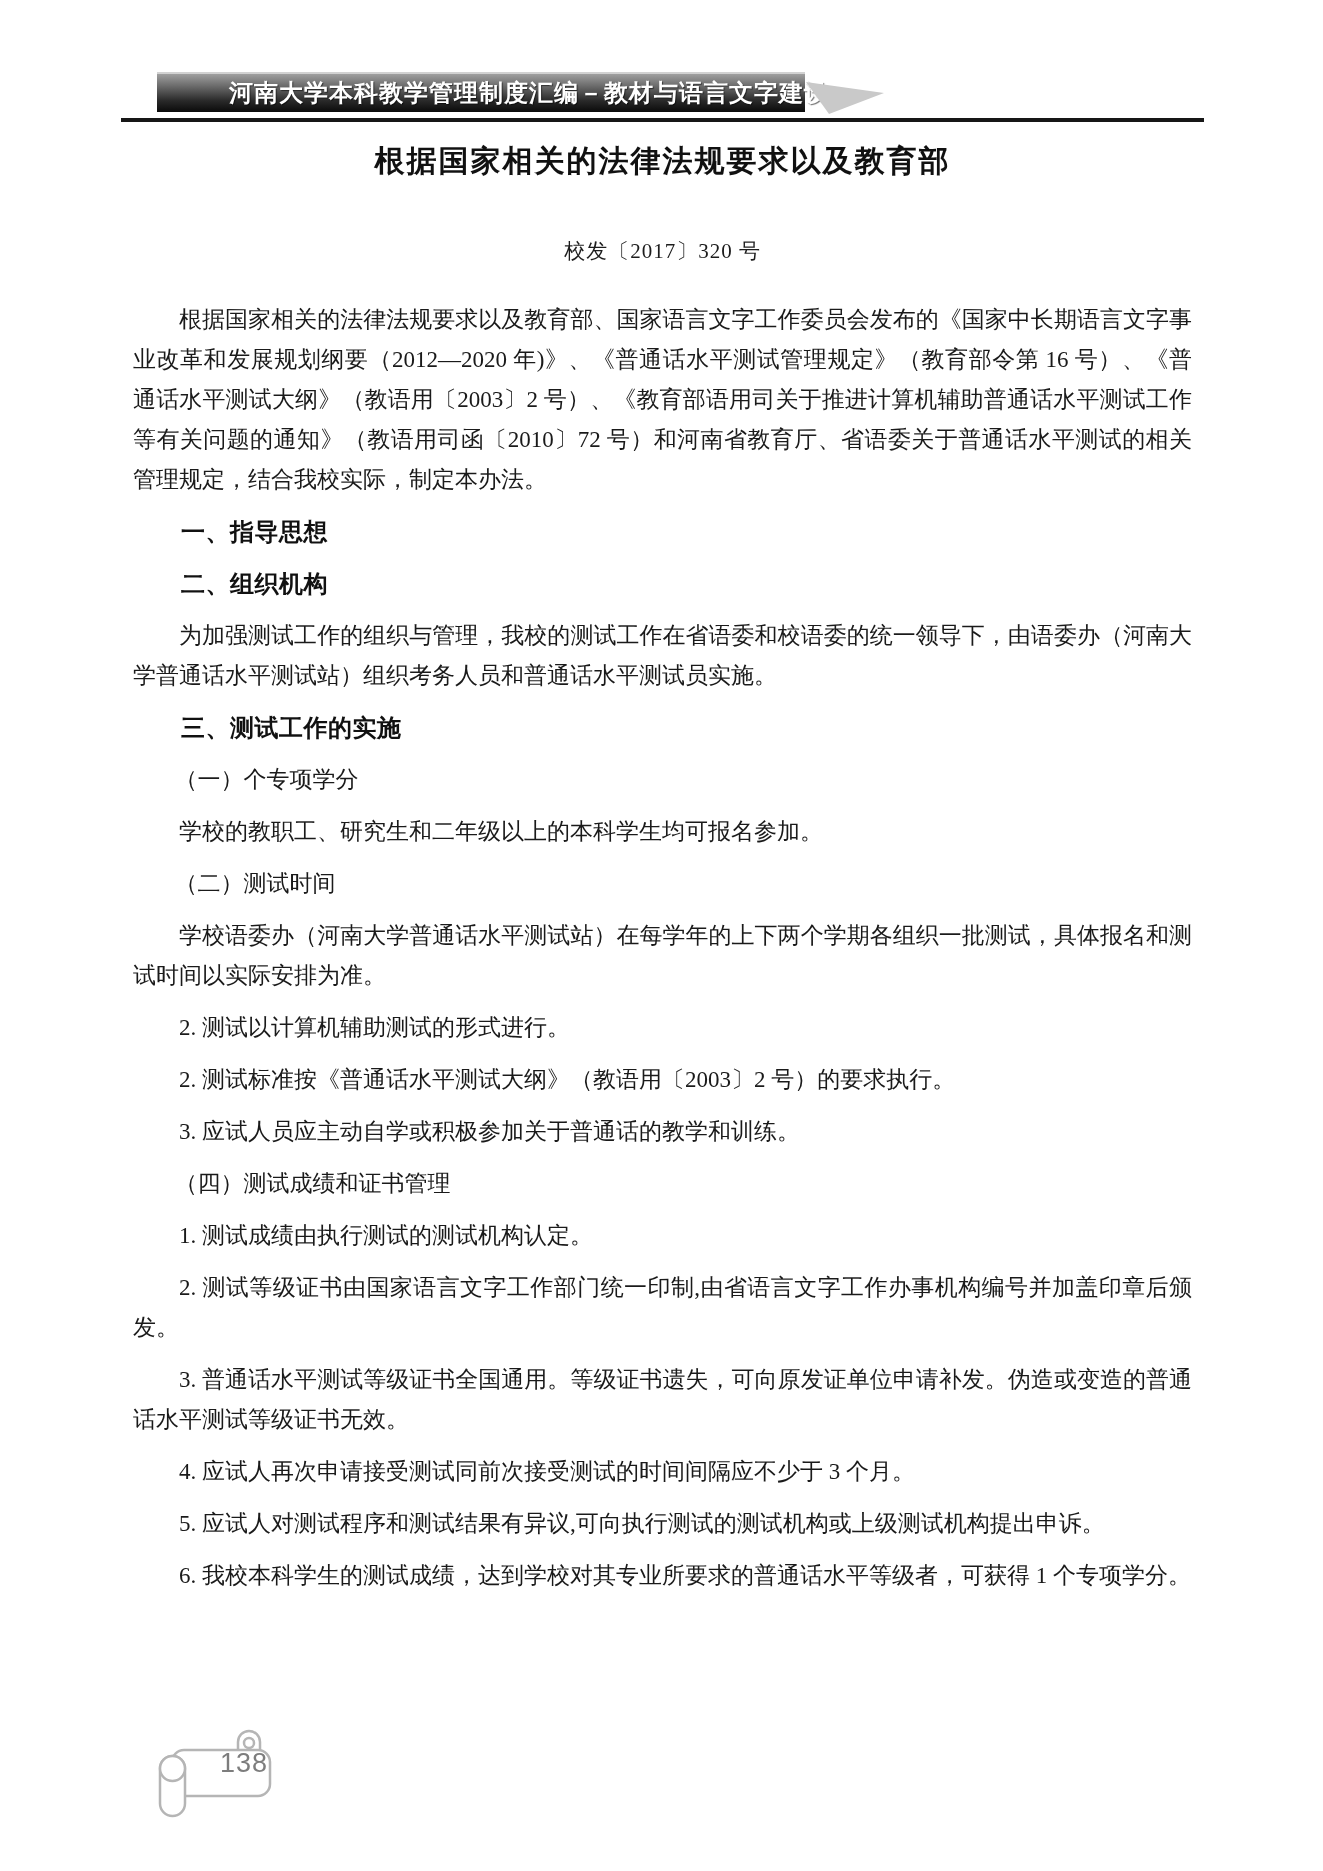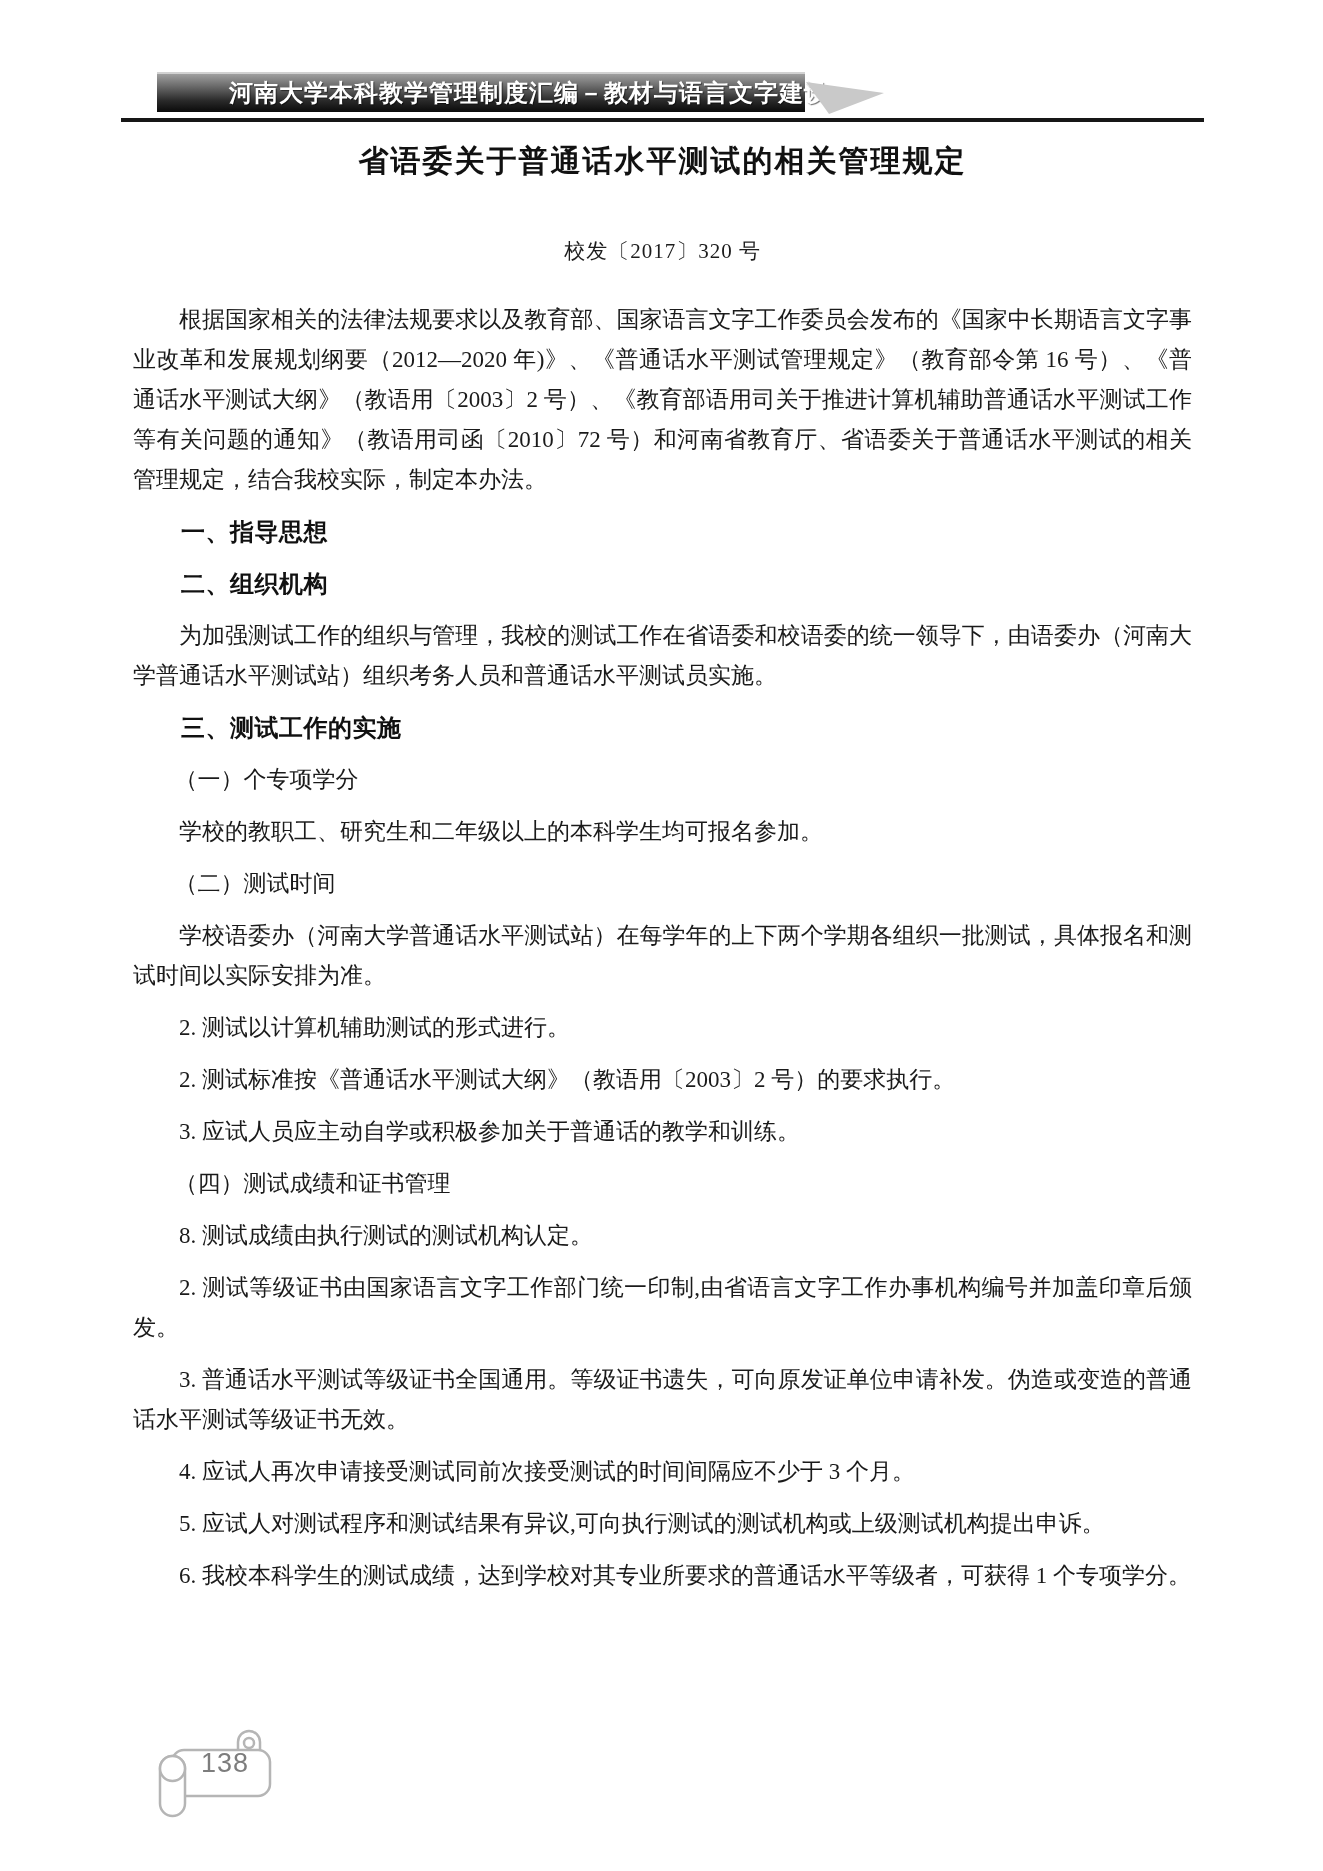--- a/index.html
+++ b/index.html
@@ -73,58 +73,58 @@
     font-size:24px;
     letter-spacing:0.5px;
     color:#111111;
   }
 
   
   .footer-scroll { position:absolute; left:158px; top:1722px; width:132px; height:98px; }
   .footer-page-number {
     position:absolute; left:182px; top:1748px;
     width:86px;
-    text-align:center;
+    text-align:right;
     font-family:"Liberation Sans", sans-serif;
     font-size:27px;
     color:#7d7d7d;
     letter-spacing:1px;
   }
 </style>
 </head>
 <body>
 
 <div class="page">
 
   <div class="banner">
     <span>河南大学本科教学管理制度汇编－教材与语言文字建设</span>
   </div>
   <svg class="banner-flag" width="82" height="42" viewBox="0 0 82 42">
     <polygon points="0,6 78,17 23,38" fill="#c9c9c9"></polygon>
   </svg>
   <div class="header-rule"></div>
 
-  <div class="doc-title">省语委关于普通话水平测试的相关管理规定</div>
+  <div class="doc-title">根据国家相关的法律法规要求以及教育部</div>
   <div class="doc-number">校发〔2017〕320 号</div>
 
   <div class="doc-body">
       <p class="body">根据国家相关的法律法规要求以及教育部、国家语言文字工作委员会发布的《国家中长期语言文字事业改革和发展规划纲要（2012—2020 年)》、《普通话水平测试管理规定》（教育部令第 16 号）、《普通话水平测试大纲》（教语用〔2003〕2 号）、《教育部语用司关于推进计算机辅助普通话水平测试工作等有关问题的通知》（教语用司函〔2010〕72 号）和河南省教育厅、省语委关于普通话水平测试的相关管理规定，结合我校实际，制定本办法。</p>
       <p class="heading">一、指导思想</p>
       <p class="heading">二、组织机构</p>
       <p class="body">为加强测试工作的组织与管理，我校的测试工作在省语委和校语委的统一领导下，由语委办（河南大学普通话水平测试站）组织考务人员和普通话水平测试员实施。</p>
       <p class="heading">三、测试工作的实施</p>
       <p class="sub">（一）个专项学分</p>
       <p class="body">学校的教职工、研究生和二年级以上的本科学生均可报名参加。</p>
       <p class="sub">（二）测试时间</p>
       <p class="body">学校语委办（河南大学普通话水平测试站）在每学年的上下两个学期各组织一批测试，具体报名和测试时间以实际安排为准。</p>
       <p class="body">2. 测试以计算机辅助测试的形式进行。</p>
       <p class="body">2. 测试标准按《普通话水平测试大纲》（教语用〔2003〕2 号）的要求执行。</p>
       <p class="body">3. 应试人员应主动自学或积极参加关于普通话的教学和训练。</p>
       <p class="sub">（四）测试成绩和证书管理</p>
-      <p class="body">8. 测试成绩由执行测试的测试机构认定。</p>
+      <p class="body">1. 测试成绩由执行测试的测试机构认定。</p>
       <p class="body">2. 测试等级证书由国家语言文字工作部门统一印制,由省语言文字工作办事机构编号并加盖印章后颁发。</p>
       <p class="body">3. 普通话水平测试等级证书全国通用。等级证书遗失，可向原发证单位申请补发。伪造或变造的普通话水平测试等级证书无效。</p>
       <p class="body">4. 应试人再次申请接受测试同前次接受测试的时间间隔应不少于 3 个月。</p>
       <p class="body">5. 应试人对测试程序和测试结果有异议,可向执行测试的测试机构或上级测试机构提出申诉。</p>
       <p class="body">6. 我校本科学生的测试成绩，达到学校对其专业所要求的普通话水平等级者，可获得 1 个专项学分。</p>
     </div>
 
   <svg class="footer-scroll" viewBox="0 0 132 98">
     <g fill="#ffffff" stroke="#b5b5b5" stroke-width="2.5">
 

